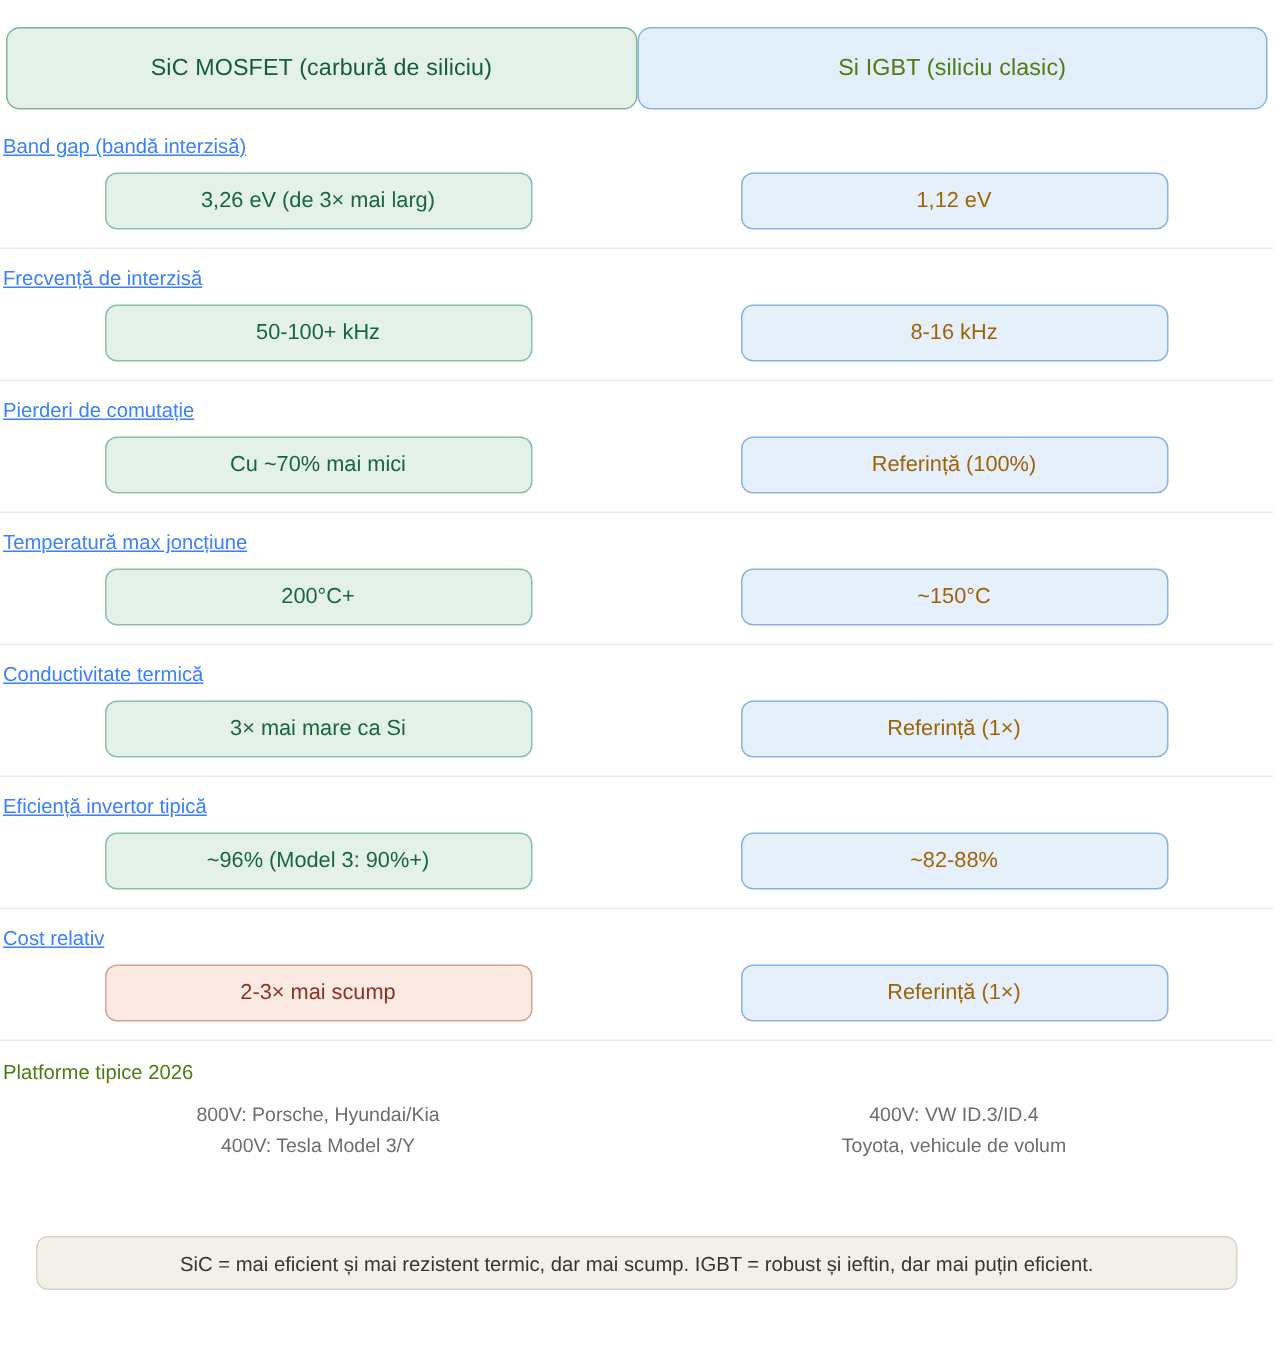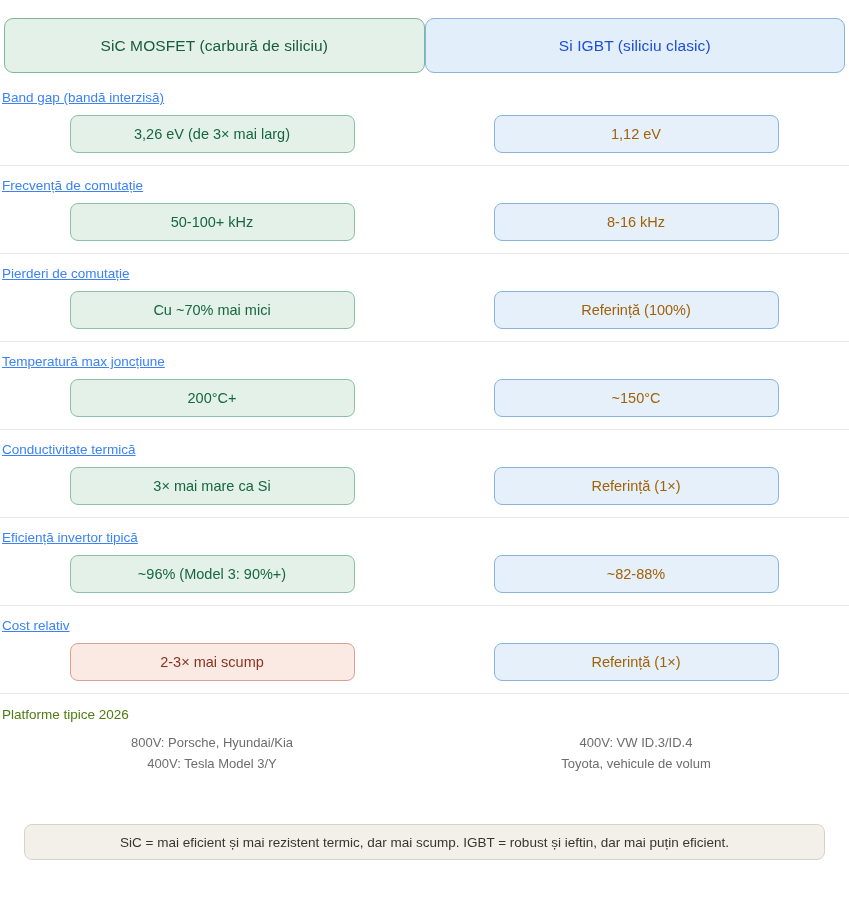--- a/index.html
+++ b/index.html
@@ -41,21 +41,21 @@
     box-sizing: border-box;
   }
   .hdr-sic {
     background: #e3f1e8;
     border: 1px solid #7fb79a;
     color: #165c3a;
   }
   .hdr-igbt {
     background: #e2eefa;
     border: 1px solid #8ab4dd;
-    color: #1d4ed8;
+    color: #4d7c0f;
   }
 
   
   .rows {
     padding: 0;
     margin: 0;
   }
   .row {
     position: relative;
     border-top: 1px solid #e9e9e9;
@@ -169,21 +169,21 @@
         <div class="row-values">
           <div class="cell">
             <div class="pill pill-green">3,26 eV (de 3× mai larg)</div>
           </div>
           <div class="cell">
             <div class="pill pill-blue">1,12 eV</div>
           </div>
         </div>
       </div>
       <div class="row">
-        <div class="row-label">Frecvență de comutație</div>
+        <div class="row-label">Frecvență de interzisă</div>
         <div class="row-values">
           <div class="cell">
             <div class="pill pill-green">50-100+ kHz</div>
           </div>
           <div class="cell">
             <div class="pill pill-blue">8-16 kHz</div>
           </div>
         </div>
       </div>
       <div class="row">

